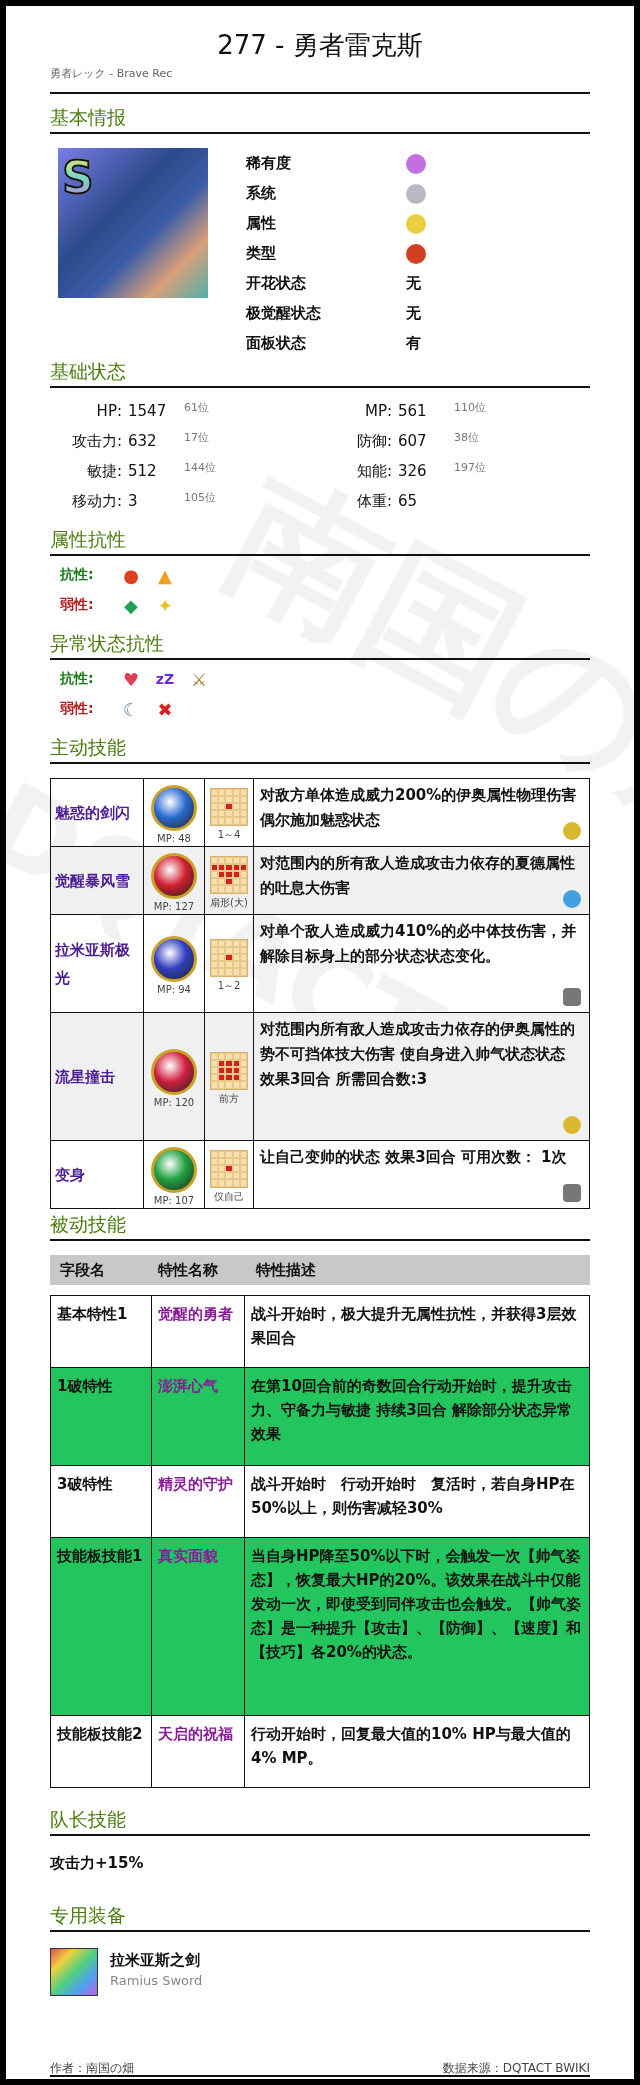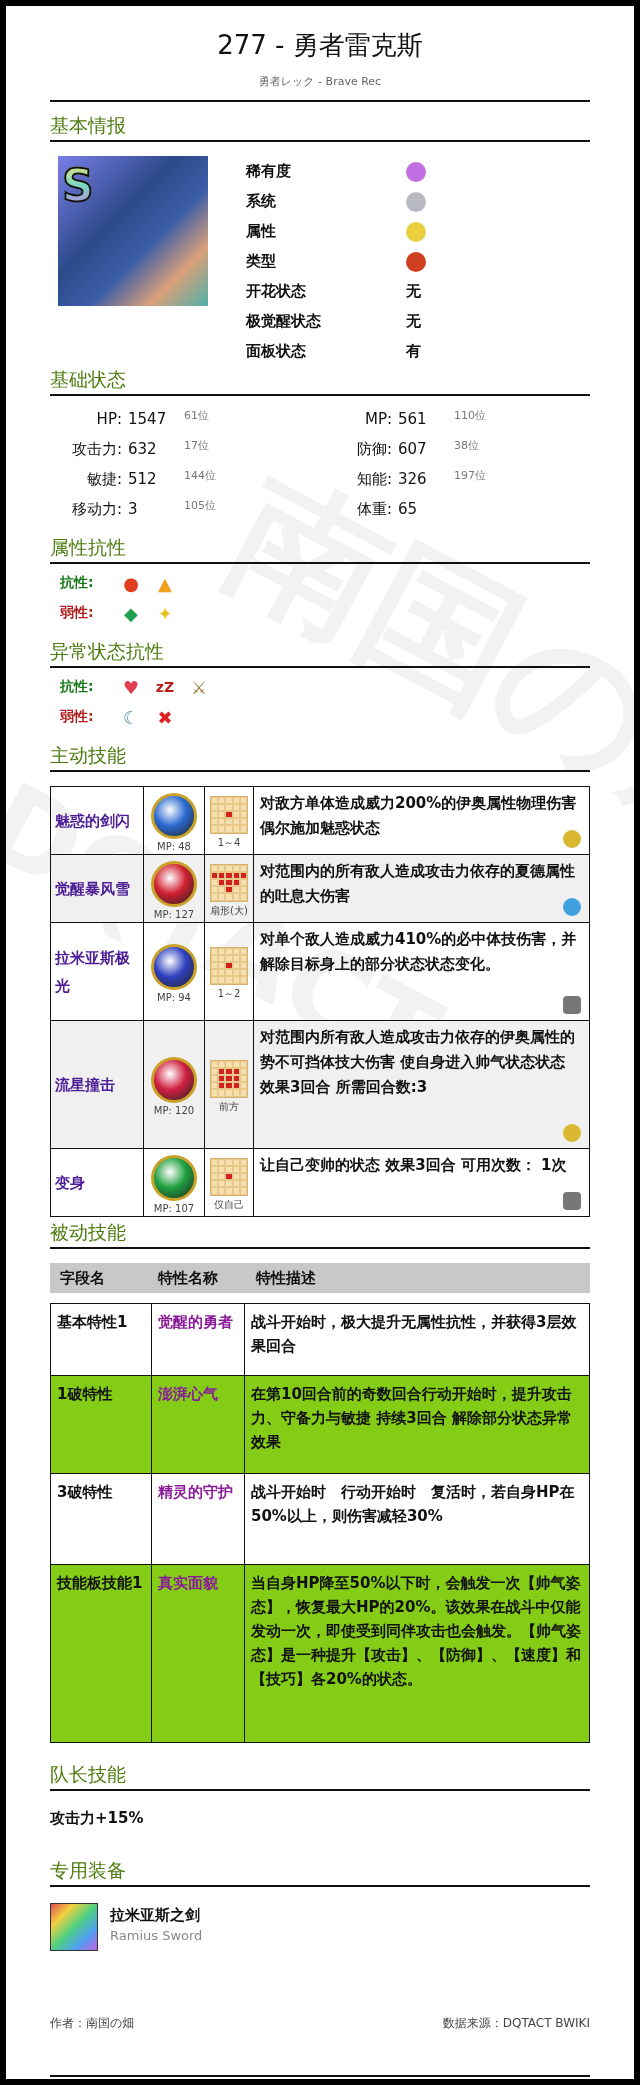--- a/index.html
+++ b/index.html
@@ -1,21 +1,21 @@
 <!DOCTYPE html>
 <html><head>
 <meta charset="utf-8">
 <style>
   html,body{margin:0;padding:0;}
   body{width:640px;height:2085px;background:#000;font-family:"DejaVu Sans","Liberation Sans",sans-serif;color:#111;}
   .page{position:absolute;left:6px;top:6px;width:628px;height:2073px;background:#fff;overflow:hidden;}
   .wm{position:absolute;font-size:150px;color:#f2f2f2;font-weight:bold;transform:rotate(28deg);white-space:nowrap;z-index:0;pointer-events:none;}
   .content{position:relative;z-index:1;margin-left:44px;width:540px;}
   .title{text-align:center;font-size:26px;margin-top:22px;height:34px;line-height:34px;color:#111;}
-  .subtitle{text-align:center;font-size:11px;color:#666;margin-top:12px;height:16px;}
+  .subtitle{text-align:left;font-size:11px;color:#666;margin-top:4px;height:16px;}
   .rule{border-top:2px solid #111;}
   .h2{font-size:19px;color:#4d7c0f;height:30px;line-height:30px;border-bottom:2px solid #111;margin-top:8px;}
   .basic{display:flex;height:218px;margin-top:14px;}
   .portrait{width:150px;height:150px;margin-left:8px;background:linear-gradient(135deg,#7a7ee8 0%,#2c4a8a 40%,#3a5ca8 60%,#d9a07a 80%,#4fb0a8 100%);position:relative;}
   .portrait .s{position:absolute;left:4px;top:4px;font-size:44px;font-weight:bold;background:linear-gradient(180deg,#f5e36a,#7bd7c4,#c07ae0);-webkit-background-clip:text;color:transparent;-webkit-text-stroke:2px #111;}
   .props{margin-left:38px;}
   .prop{display:flex;height:30px;line-height:30px;font-size:15px;font-weight:bold;}
   .prop .k{width:160px;}
   .prop .v{font-weight:bold;}
   .ico{display:inline-block;width:20px;height:20px;border-radius:50%;vertical-align:middle;}
@@ -36,21 +36,21 @@
   .skills tr.alt td{background:#f0f0f0;}
   .orb{width:40px;height:40px;border-radius:50%;margin:4px auto 2px;border:3px solid #c9a227;}
   .grid{width:36px;height:36px;margin:4px auto 2px;background:#f6e0b0;border:1px solid #d8b070;display:grid;grid-template-columns:repeat(5,1fr);}
   .grid span{border:0.5px solid #e8c888;}
   .grid span.on{background:#d02020;}
   .elem{position:absolute;right:8px;bottom:6px;width:18px;height:18px;}
   .passive-head{display:flex;background:#c8c8c8;height:30px;line-height:30px;font-size:15px;font-weight:bold;margin-top:14px;padding-left:10px;}
   .passive td{border:1.5px solid #111;vertical-align:top;font-size:15px;font-weight:bold;line-height:24px;padding:6px 6px;}
   .passive .c1{width:88px;}
   .passive .c2{width:80px;color:#8a1c9a;}
-  .passive tr.alt td{background:#84cc16;}
+  .passive tr.alt td{background:#22c55e;}
   .leader{font-size:15px;font-weight:bold;margin-top:12px;height:30px;line-height:30px;}
   .equip{display:flex;margin-top:16px;height:50px;}
   .eqimg{width:46px;height:46px;background:linear-gradient(135deg,#e05050,#f0d040,#50d080,#50a0f0,#c060e0);border:1px solid #333;position:relative;}
   .eqname{margin-left:12px;}
   .eqname .cn{font-size:15px;font-weight:bold;line-height:24px;}
   .eqname .en{font-size:13px;color:#888;line-height:18px;}
   .footer{display:flex;justify-content:space-between;margin-top:56px;font-size:12px;color:#444;}
   .footer div{line-height:28px;}
 </style>
 </head>
@@ -155,21 +155,21 @@
     <div class="res">
       <span class="lbl" style="color:#b02020;">弱性:</span>
       <span class="ic" style="color:#20a050;">◆</span>
       <span class="ic" style="color:#e8c020;">✦</span>
     </div>
 
     <div class="h2">异常状态抗性</div>
     <div class="res" style="margin-top:4px;">
       <span class="lbl" style="color:#1a7a1a;">抗性:</span>
       <span class="ic" style="color:#e04050;">♥</span>
-      <span class="ic" style="color:#b91c1c;font-size:14px;font-weight:bold;">zZ</span>
+      <span class="ic" style="color:#6d28d9;font-size:14px;font-weight:bold;">zZ</span>
       <span class="ic" style="color:#a08040;">⚔</span>
     </div>
     <div class="res">
       <span class="lbl" style="color:#b02020;">弱性:</span>
       <span class="ic" style="color:#6090b0;">☾</span>
       <span class="ic" style="color:#e02020;font-weight:bold;">✖</span>
     </div>
 
     <div class="h2">主动技能</div>
     <table class="skills" style="margin-top:14px;">
@@ -378,29 +378,34 @@
           <tr style="height: 72px;">
             <td class="c1">基本特性1</td>
             <td class="c2">觉醒的勇者</td>
             <td>战斗开始时，极大提升无属性抗性，并获得3层效果回合</td>
           </tr>
           <tr class="alt" style="height: 98px;">
             <td class="c1">1破特性</td>
             <td class="c2">澎湃心气</td>
             <td>在第10回合前的奇数回合行动开始时，提升攻击力、守备力与敏捷 持续3回合 解除部分状态异常效果</td>
           </tr>
-          <tr style="height: 91px;">
+          <tr style="height: 72px;">
             <td class="c1">3破特性</td>
             <td class="c2">精灵的守护</td>
             <td>战斗开始时　行动开始时　复活时，若自身HP在50%以上，则伤害减轻30%</td>
           </tr>
           <tr class="alt" style="height: 178px;">
             <td class="c1">技能板技能1</td>
             <td class="c2">真实面貌</td>
             <td>当自身HP降至50%以下时，会触发一次【帅气姿态】，恢复最大HP的20%。该效果在战斗中仅能发动一次，即使受到同伴攻击也会触发。【帅气姿态】是一种提升【攻击】、【防御】、【速度】和【技巧】各20%的状态。</td>
+          </tr>
+          <tr style="height: 72px;">
+            <td class="c1">技能板技能2</td>
+            <td class="c2">天启的祝福</td>
+            <td>行动开始时，回复最大值的10% HP与最大值的4% MP。</td>
           </tr>
         </tbody>
     </table>
 
     <div class="h2" style="margin-top:16px;">队长技能</div>
     <div class="leader">攻击力+15%</div>
 
     <div class="h2" style="margin-top:22px;">专用装备</div>
     <div class="equip">
       <div class="eqimg"></div>

